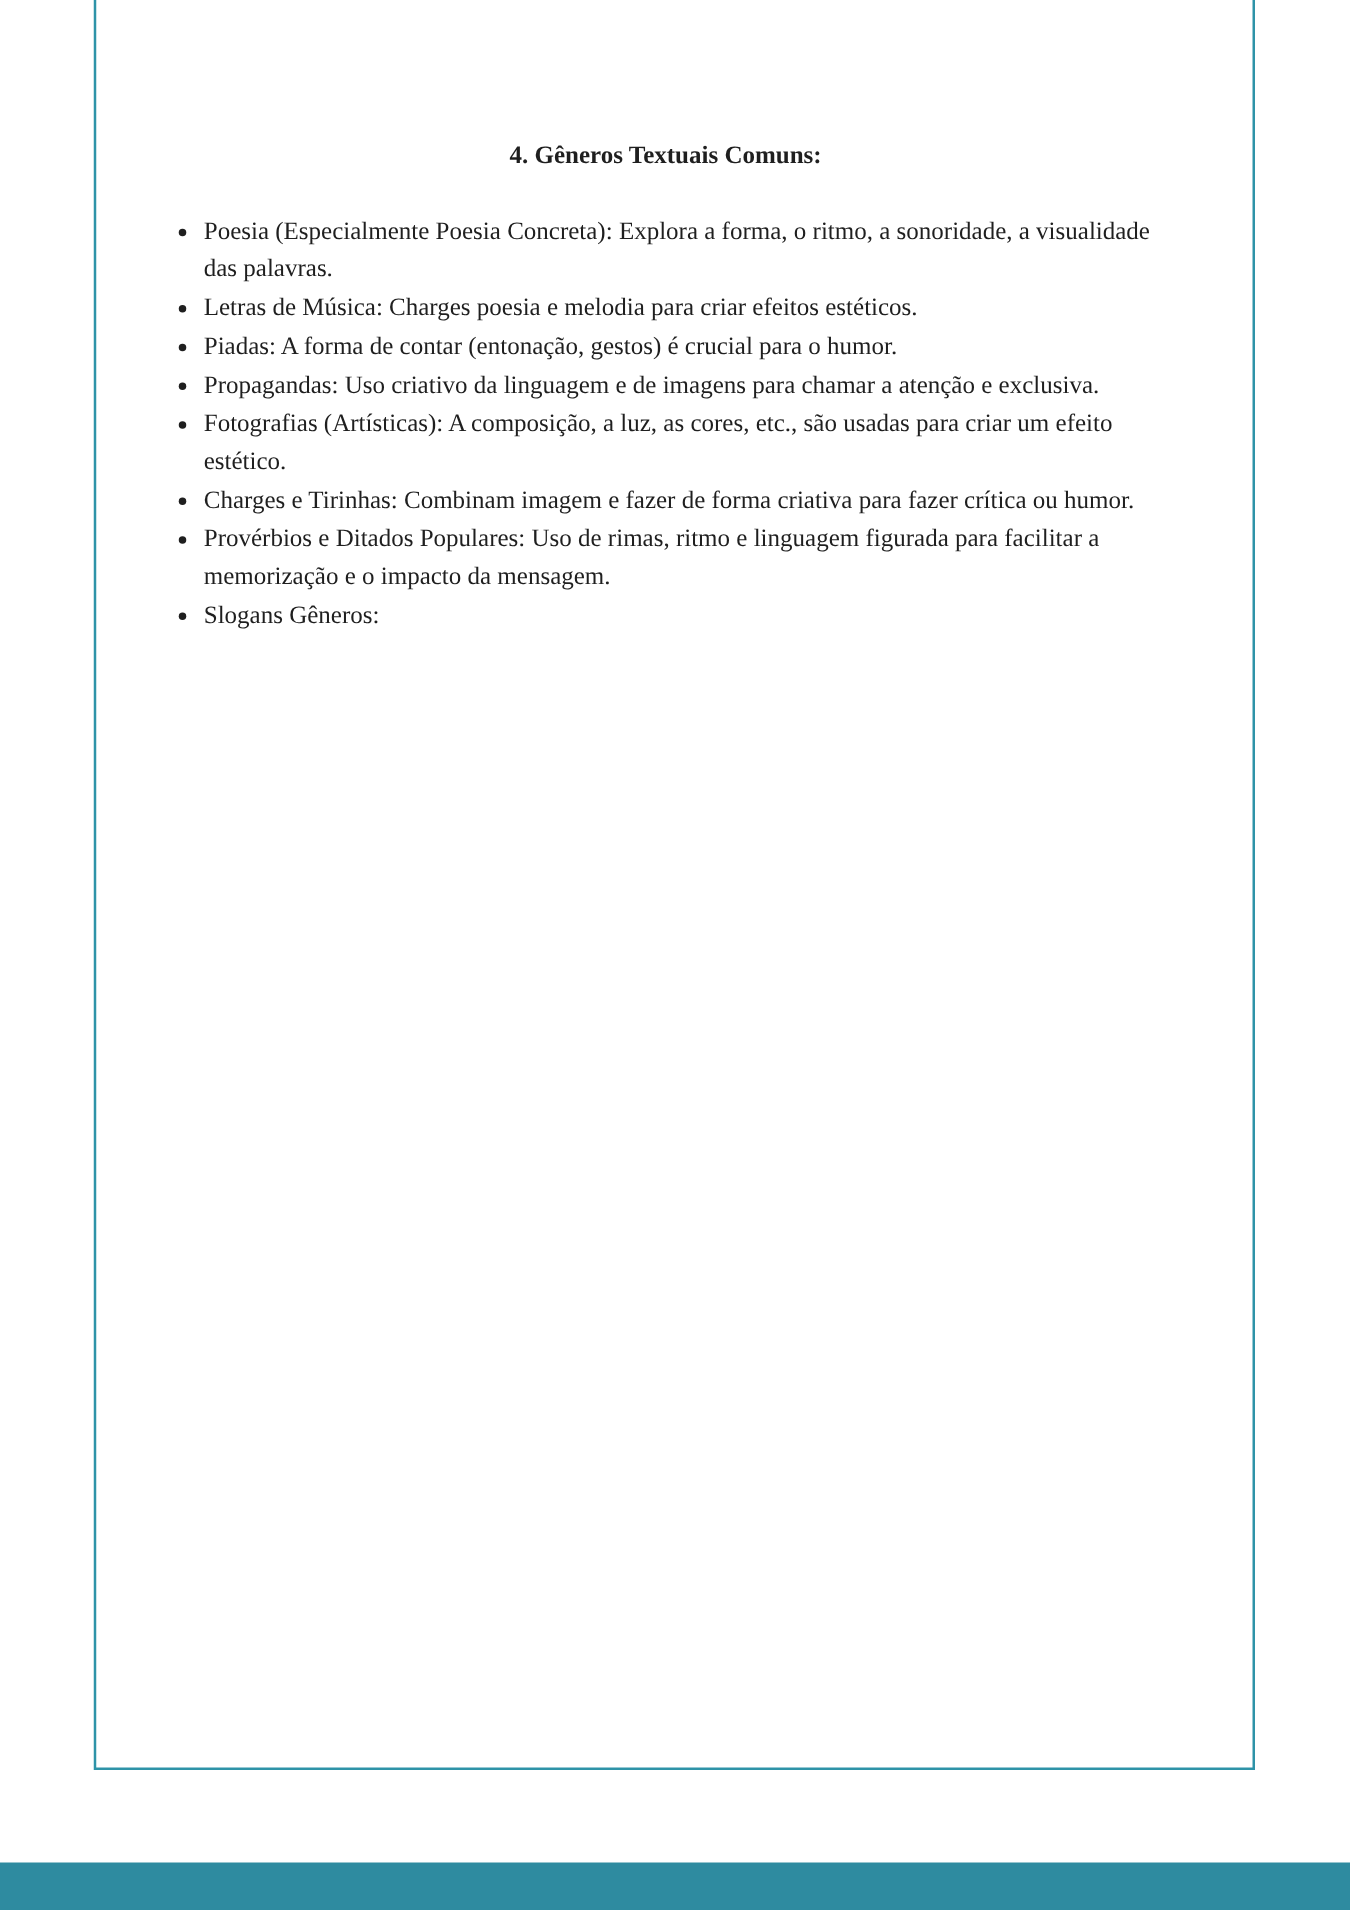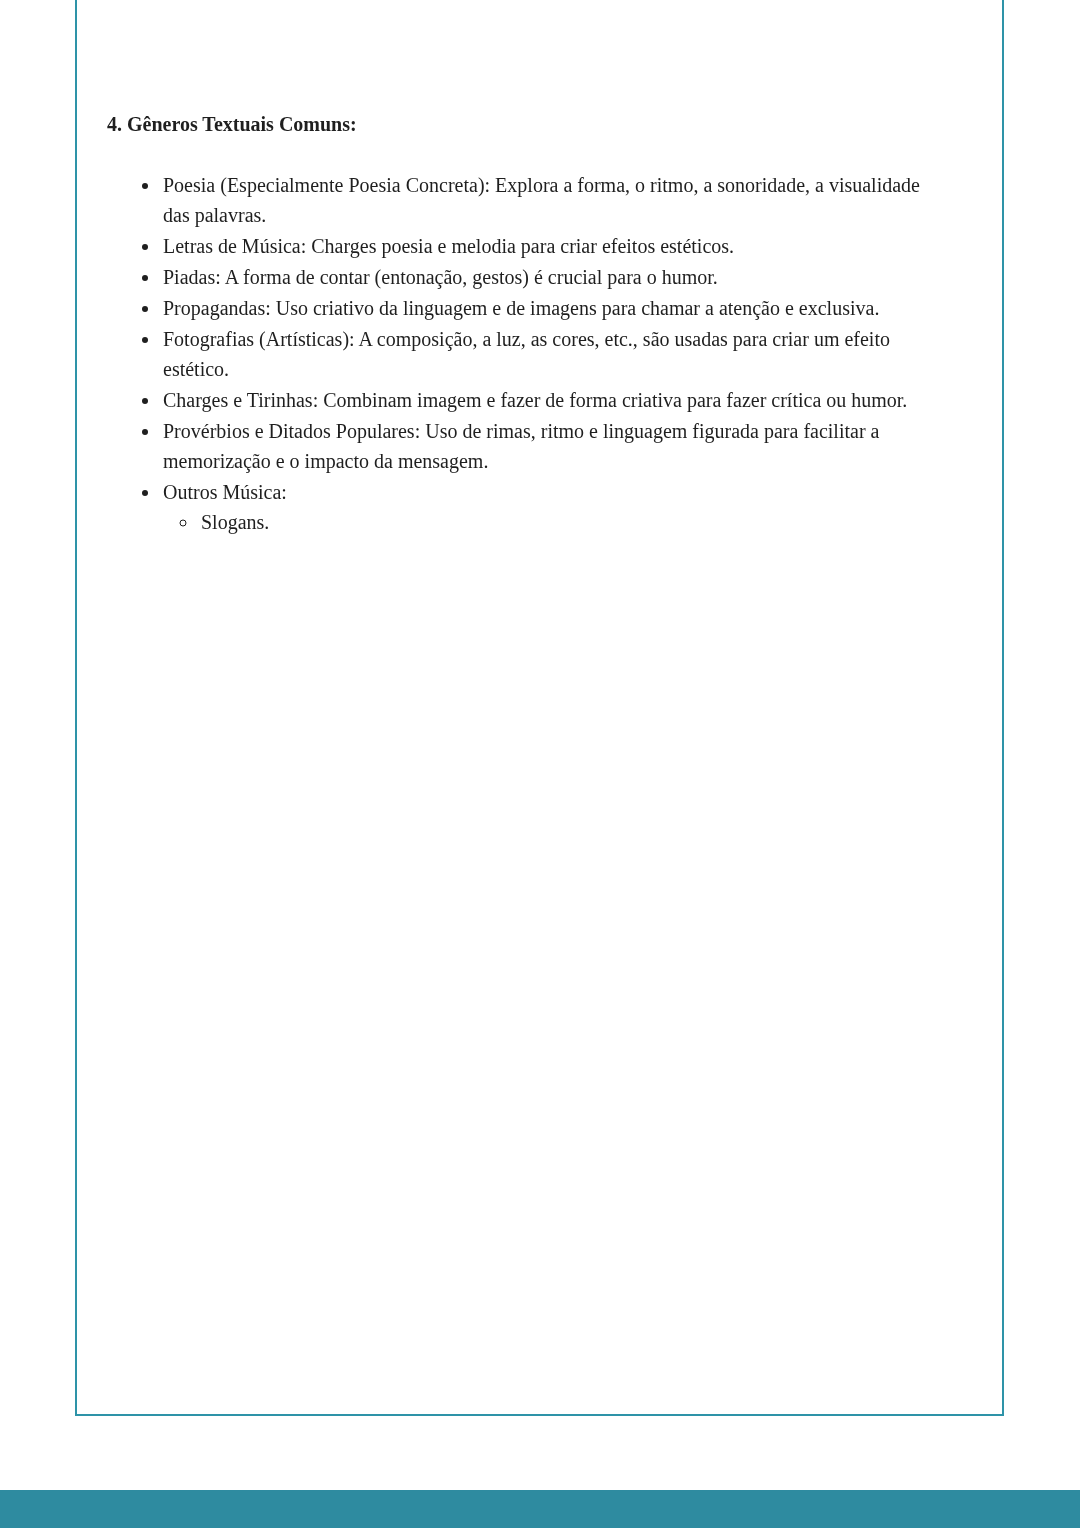--- a/index.html
+++ b/index.html
@@ -33,20 +33,21 @@
   .content{
     padding:128px 44px 0 30px;
     font-size:20px;
     line-height:30px;
   }
   .heading{
     font-size:20px;
     font-weight:bold;
     margin:0 0 32px 0;
     line-height:28px;
+    text-align:center;
   }
   .intro{
     margin:0;
   }
   ul.genres{
     list-style:disc;
     margin:12px;
     padding-left:42px;
   }
   ul.genres > li{
@@ -95,25 +96,20 @@
       <li>
         <span>Fotografias (Artísticas): A composição, a luz, as cores, etc., são usadas para criar um efeito estético.</span>
       </li>
       <li>
         <span>Charges e Tirinhas: Combinam imagem e fazer de forma criativa para fazer crítica ou humor.</span>
       </li>
       <li>
         <span>Provérbios e Ditados Populares: Uso de rimas, ritmo e linguagem figurada para facilitar a memorização e o impacto da mensagem.</span>
       </li>
       <li>
-        <span>Outros Música:</span>
-        <ul class="sub">
-          <li>
-            <span>Slogans.</span>
-          </li>
-        </ul>
+        <span>Slogans Gêneros:</span>
       </li>
     </ul>
 
   </div>
 </div>
 
 <div class="footer-bar"></div>
 
 </body></html>

